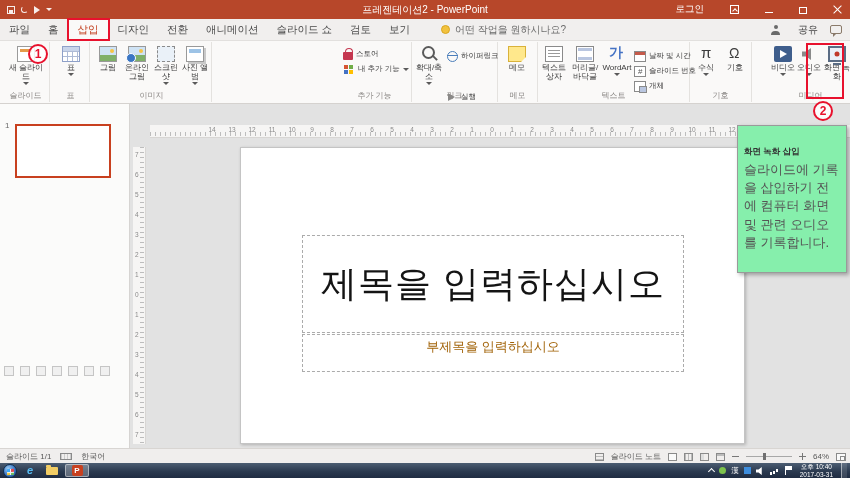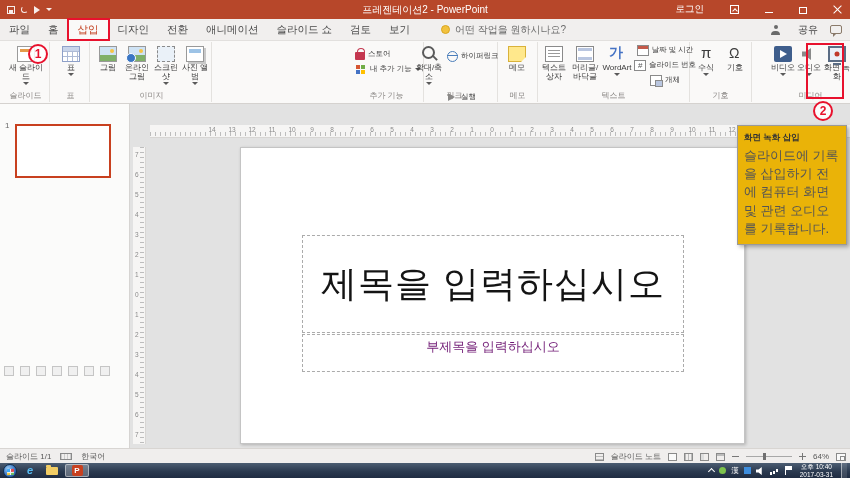--- a/index.html
+++ b/index.html
@@ -95,42 +95,42 @@
   .i-video{background:#3F5E8C;border-radius:2px;}
   .i-video::after{content:"";position:absolute;left:6px;top:4px;width:0;height:0;border-left:7px solid #fff;border-top:4px solid transparent;border-bottom:4px solid transparent;}
   .i-audio::before{content:"";position:absolute;left:2px;top:2px;width:12px;height:12px;background:#8A8A8A;clip-path:polygon(0 30%,35% 30%,75% 0,75% 100%,35% 70%,0 70%);}
   .i-screenrec{border:2px solid #5A6C84;background:#EAF0F8;}
   .i-screenrec::before{content:"";position:absolute;left:50%;bottom:-5px;transform:translateX(-50%);width:8px;height:2px;background:#5A6C84;}
   .i-screenrec::after{content:"";position:absolute;left:50%;top:50%;transform:translate(-50%,-50%);width:5px;height:5px;border-radius:50%;background:#C0392B;}
 
   
   .stepnum{position:absolute;width:20px;height:20px;border:2px solid #E8112D;border-radius:50%;color:#E8112D;font-size:12px;font-weight:bold;display:flex;align-items:center;justify-content:center;background:rgba(255,255,255,.85);z-index:20;}
   .redbox{position:absolute;border:2px solid #E8112D;z-index:18;}
-  .tooltip{position:absolute;left:737px;top:125px;width:110px;background:#eab308;border:1px solid #9A9A9A;box-shadow:2px 2px 4px rgba(0,0,0,.3);padding:6px 6px;z-index:22;}
+  .tooltip{position:absolute;left:737px;top:125px;width:110px;background:#86efac;border:1px solid #9A9A9A;box-shadow:2px 2px 4px rgba(0,0,0,.3);padding:20px 6px;z-index:22;}
   .tooltip .tt-title{font-size:8.5px;font-weight:bold;color:#333;margin-bottom:3px;}
   .tooltip .tt-body{font-size:13px;color:#555;line-height:1.4;}
 
   
   .thumb-panel{position:absolute;left:0;top:104px;width:130px;height:344px;background:#FBFBFA;border-right:1px solid #D6D4D2;}
   .thumb-num{position:absolute;left:5px;top:17px;font-size:8px;color:#6A6A6A;}
   .slide-thumb{position:absolute;left:15px;top:20px;width:96px;height:54px;background:#fff;border:2px solid #C8401F;}
   .floating-toolbar{position:absolute;left:4px;top:262px;display:flex;gap:6px;opacity:.55;}
   .ft-ic{width:10px;height:10px;border:1px solid #9A9A9A;background:#E8E8E8;}
 
   .h-ruler{position:absolute;left:150px;top:125px;width:700px;height:13px;background:#F6F5F4;border-bottom:1px solid #D8D6D4;}
   .h-ruler::after{content:"";position:absolute;left:0;right:0;bottom:1px;height:4px;background:repeating-linear-gradient(to right,#BDBDBD 0 1px,transparent 1px 5px);}
   .h-ruler span{position:absolute;top:1px;font-size:6.5px;color:#8A8A8A;width:8px;text-align:center;}
   .v-ruler{position:absolute;left:133px;top:147px;width:13px;height:297px;background:#F6F5F4;border-right:1px solid #D8D6D4;}
   .v-ruler::after{content:"";position:absolute;right:1px;top:0;bottom:0;width:4px;background:repeating-linear-gradient(to bottom,#BDBDBD 0 1px,transparent 1px 5px);}
   .v-ruler span{position:absolute;left:2px;font-size:6.5px;color:#8A8A8A;}
 
   .slide{position:absolute;left:240px;top:147px;width:505px;height:297px;background:#fff;border:1px solid #C4C4C4;box-shadow:1px 1px 3px rgba(0,0,0,.22);}
   .ph{position:absolute;border:1px dashed #ABABAB;margin-top:40px;}
   .ph-title{left:61px;top:47px;width:382px;height:98px;display:flex;align-items:center;justify-content:center;font-size:36px;color:#141414;letter-spacing:1px;}
-  .ph-sub{left:61px;top:146px;width:382px;height:38px;text-align:center;padding-top:3px;font-size:13px;color:#701a75;}
+  .ph-sub{left:61px;top:146px;width:382px;height:38px;text-align:center;padding-top:3px;font-size:13px;color:#a16207;}
 
   
   .statusbar{position:absolute;left:0;top:448px;width:850px;height:15px;background:#F0EEED;border-top:1px solid #D8D5D2;font-size:8px;color:#5A5A5A;}
   .sb-left{position:absolute;left:6px;top:0;height:15px;display:flex;align-items:center;gap:9px;}
   .sb-right{position:absolute;right:4px;top:0;height:15px;display:flex;align-items:center;gap:7px;}
   .kbd-ic{width:12px;height:7px;border:1px solid #8A8A8A;background:repeating-linear-gradient(to right,#CCC 0 1px,transparent 1px 3px);}
   .notes-ic{width:9px;height:8px;border:1px solid #8A8A8A;background:linear-gradient(transparent 0 2px,#BBB 2px 3px,transparent 3px 5px,#BBB 5px 6px,transparent 6px);}
   .vicon{width:9px;height:8px;border:1px solid #8A8A8A;background:#FAFAFA;}
   .vicon.v2{background:repeating-linear-gradient(to right,#BBB 0 1px,transparent 1px 3px);}
   .vicon.v3{background:linear-gradient(90deg,#DDD 0 3px,transparent 3px);}
@@ -251,21 +251,21 @@
       </div>
       <div class="rbtn big" style="left:88px;width:30px;">
         <span class="ric i-album"></span>
         <span class="rlab">사진 앨범</span>
         <span class="caret"></span>
       </div>
       <div class="gname">이미지</div>
     </div>
 
 
-    <div class="rgroup" style="left:350px;width:74px;">
+    <div class="rgroup" style="left:338px;width:74px;">
       <div class="rcol" style="left:5px;top:6px;">
         <div class="rbtn small">
           <span class="sic i-store"></span>
           <span>스토어</span>
         </div>
         <div class="rbtn small">
           <span class="sic i-myaddins"></span>
           <span>내 추가 기능</span>
           <span class="caret"></span>
         </div>
@@ -307,21 +307,21 @@
       </div>
       <div class="rbtn big" style="left:30px;width:34px;">
         <span class="ric i-headerfooter"></span>
         <span class="rlab">머리글/바닥글</span>
       </div>
       <div class="rbtn big" style="left:64px;width:30px;">
         <span class="ric i-wordart"></span>
         <span class="rlab">WordArt</span>
         <span class="caret"></span>
       </div>
-      <div class="rcol" style="left:96px;top:2px;align-items:center;">
+      <div class="rcol" style="left:96px;top:8px;">
         <div class="rbtn small">
           <span class="sic i-datetime"></span>
           <span>날짜 및 시간</span>
         </div>
         <div class="rbtn small">
           <span class="sic i-slidenum"></span>
           <span>슬라이드 번호</span>
         </div>
         <div class="rbtn small">
           <span class="sic i-object"></span>

